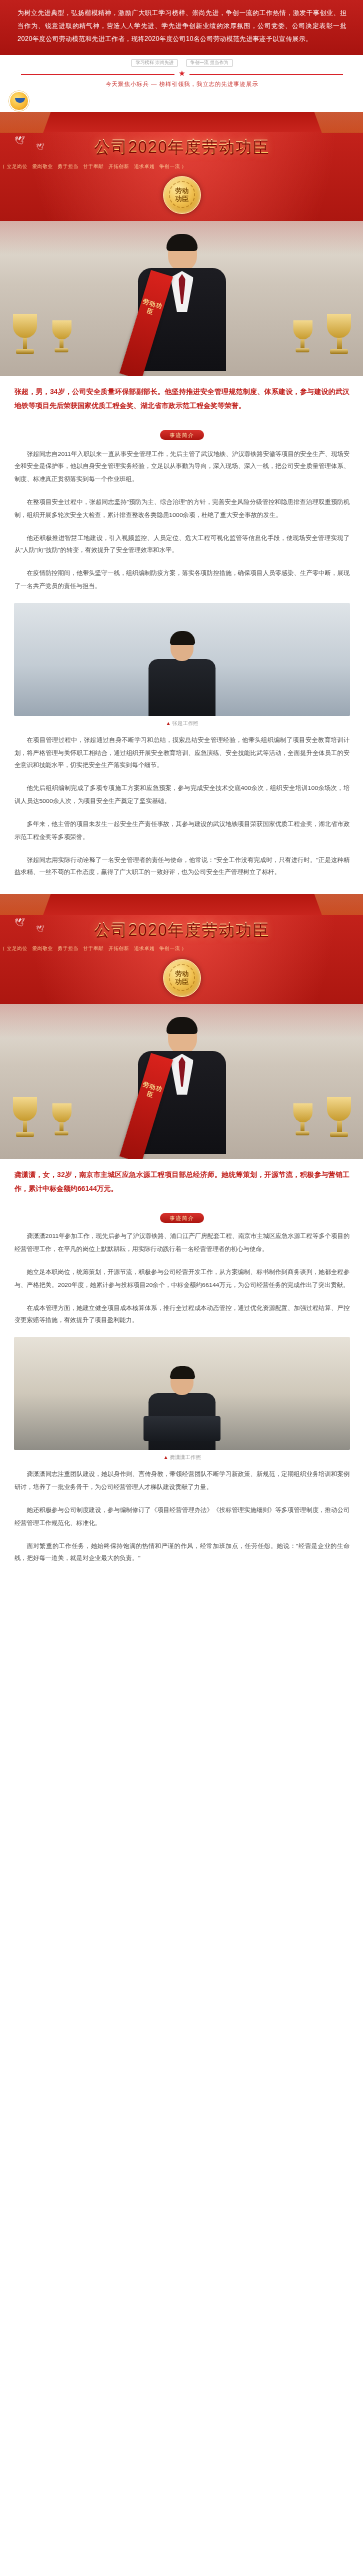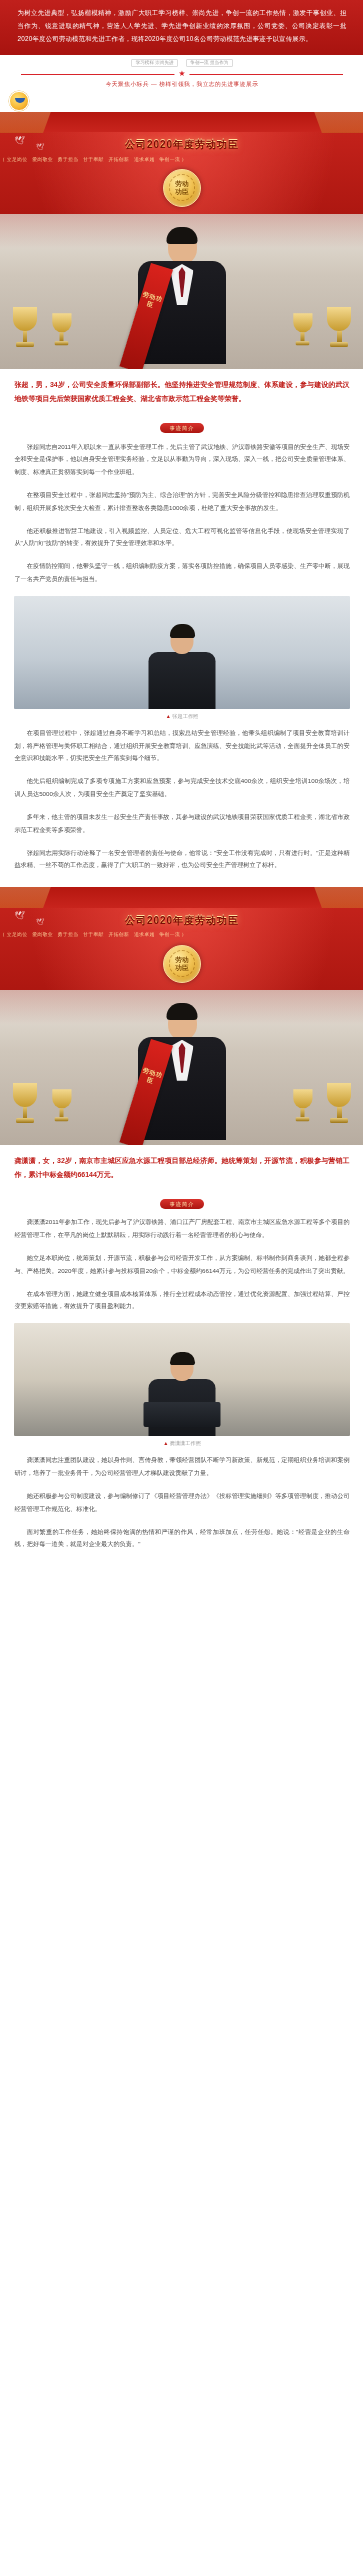--- a/index.html
+++ b/index.html
@@ -100,22 +100,22 @@
   .hero-top .ribbon-left { left:-15.5px; transform: skewX(-20deg); }
   .hero-top .ribbon-right { right:-15.5px; transform: skewX(20deg); }
 
   .hero-title-wrap {
     text-align: center;
     padding: 3.1px 0 2.1px 0;
     position: relative;
   }
   .hero-title {
     display:inline-block;
-    font-size: 10px;
-    font-weight: bold;
+    font-size: 16px;
+    font-weight: normal;
     color: #ffe9a8;
     letter-spacing: 1px;
     text-shadow: 0 1px 0 #7d0a06, 0 0 7.2px rgba(255,200,120,.6);
     padding: 2.1px 11.3px;
     background: linear-gradient(180deg,#fff6d8 0%,#ffd982 45%,#e8a93a 100%);
     -webkit-background-clip: text;
     background-clip: text;
     color: transparent;
   }
   .hero-sub {

